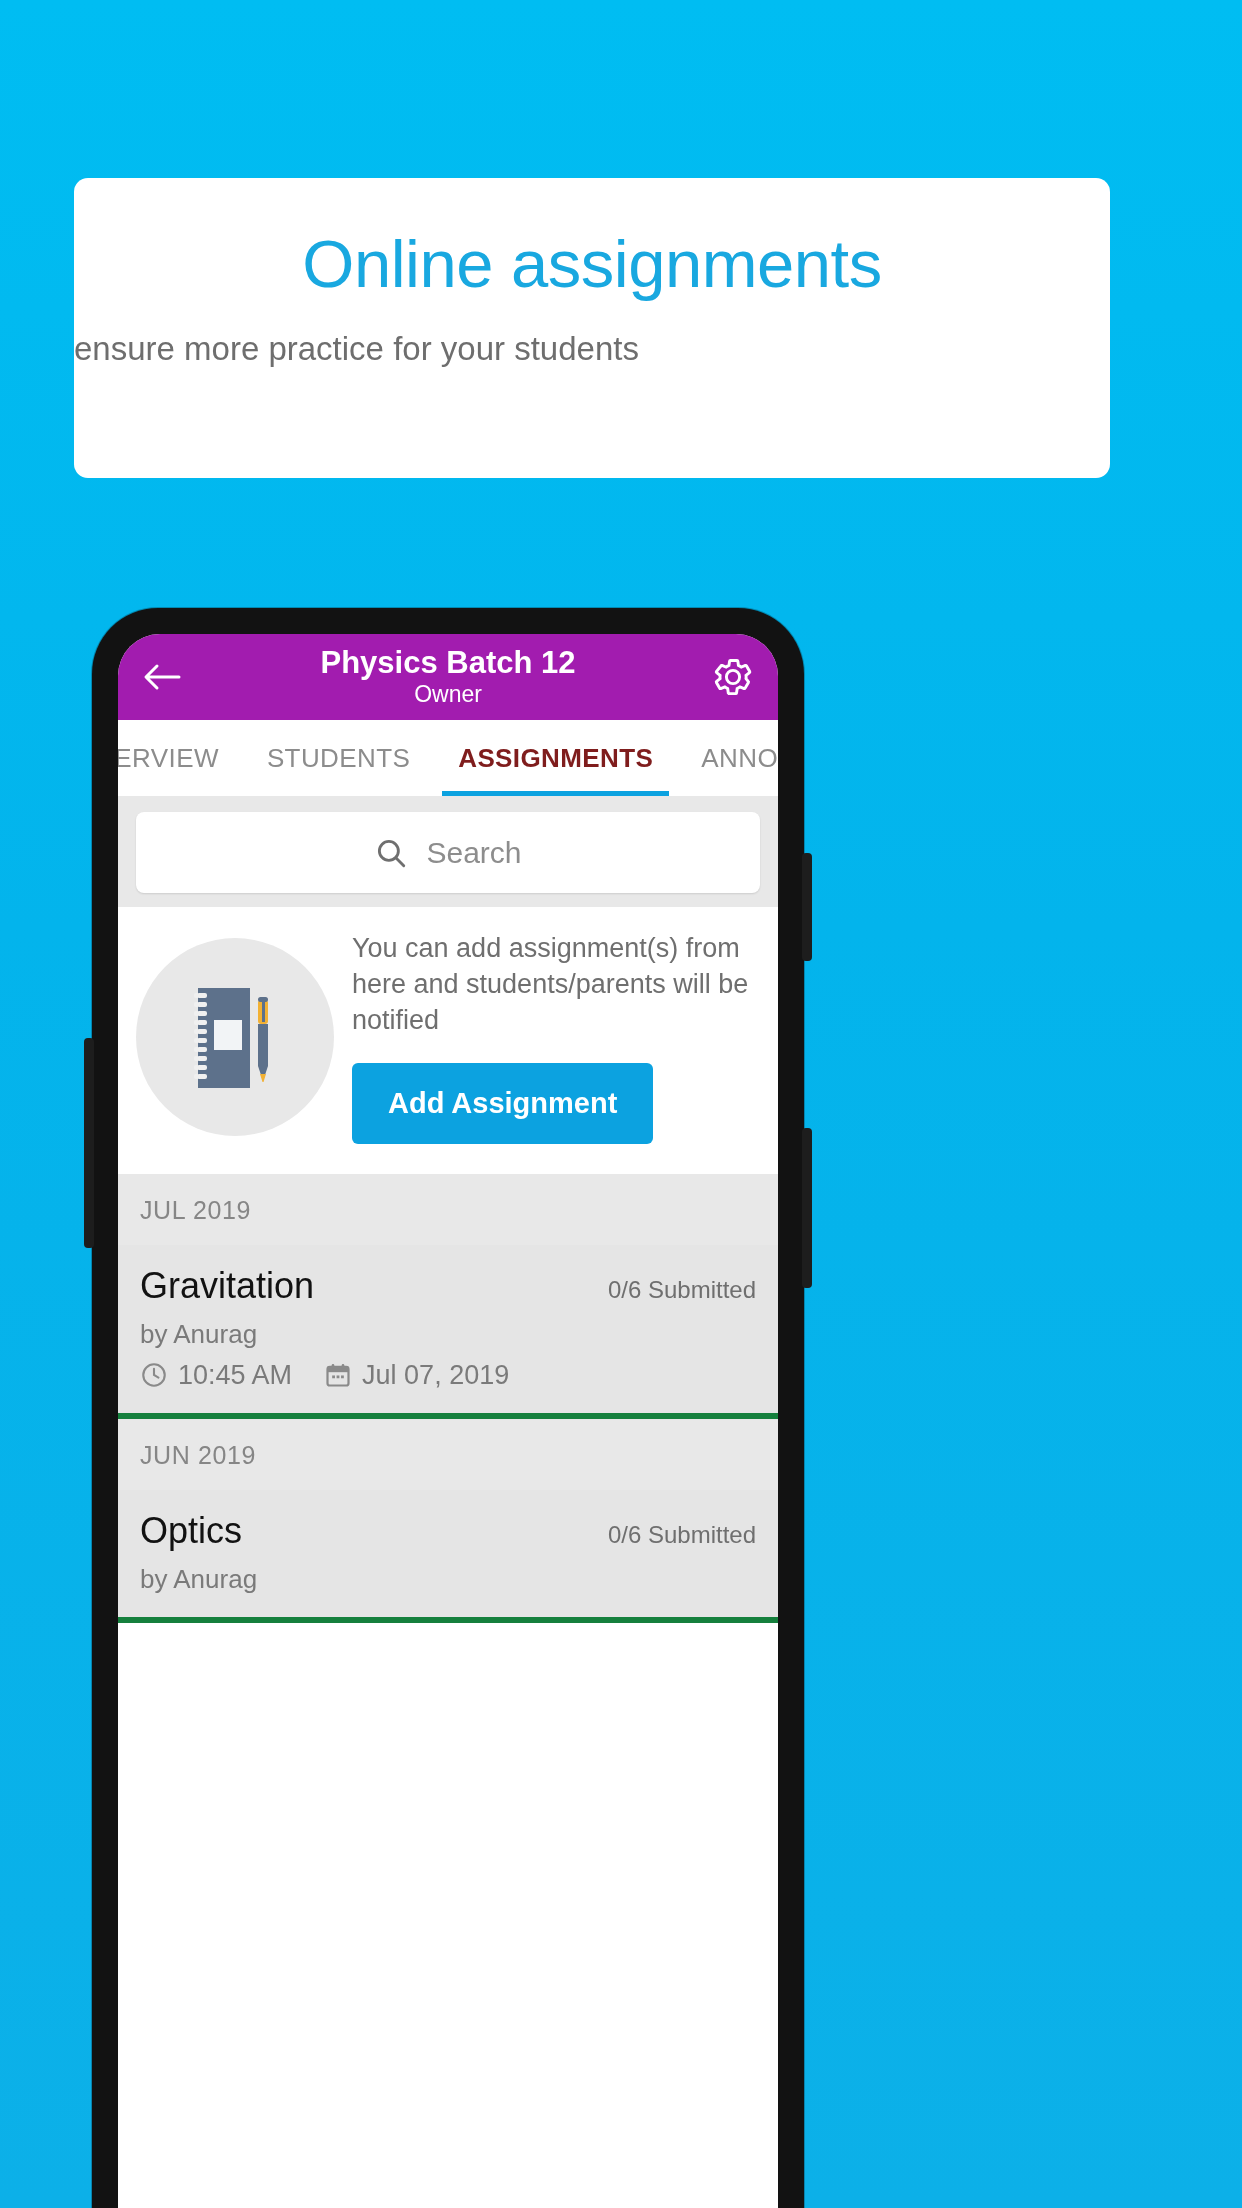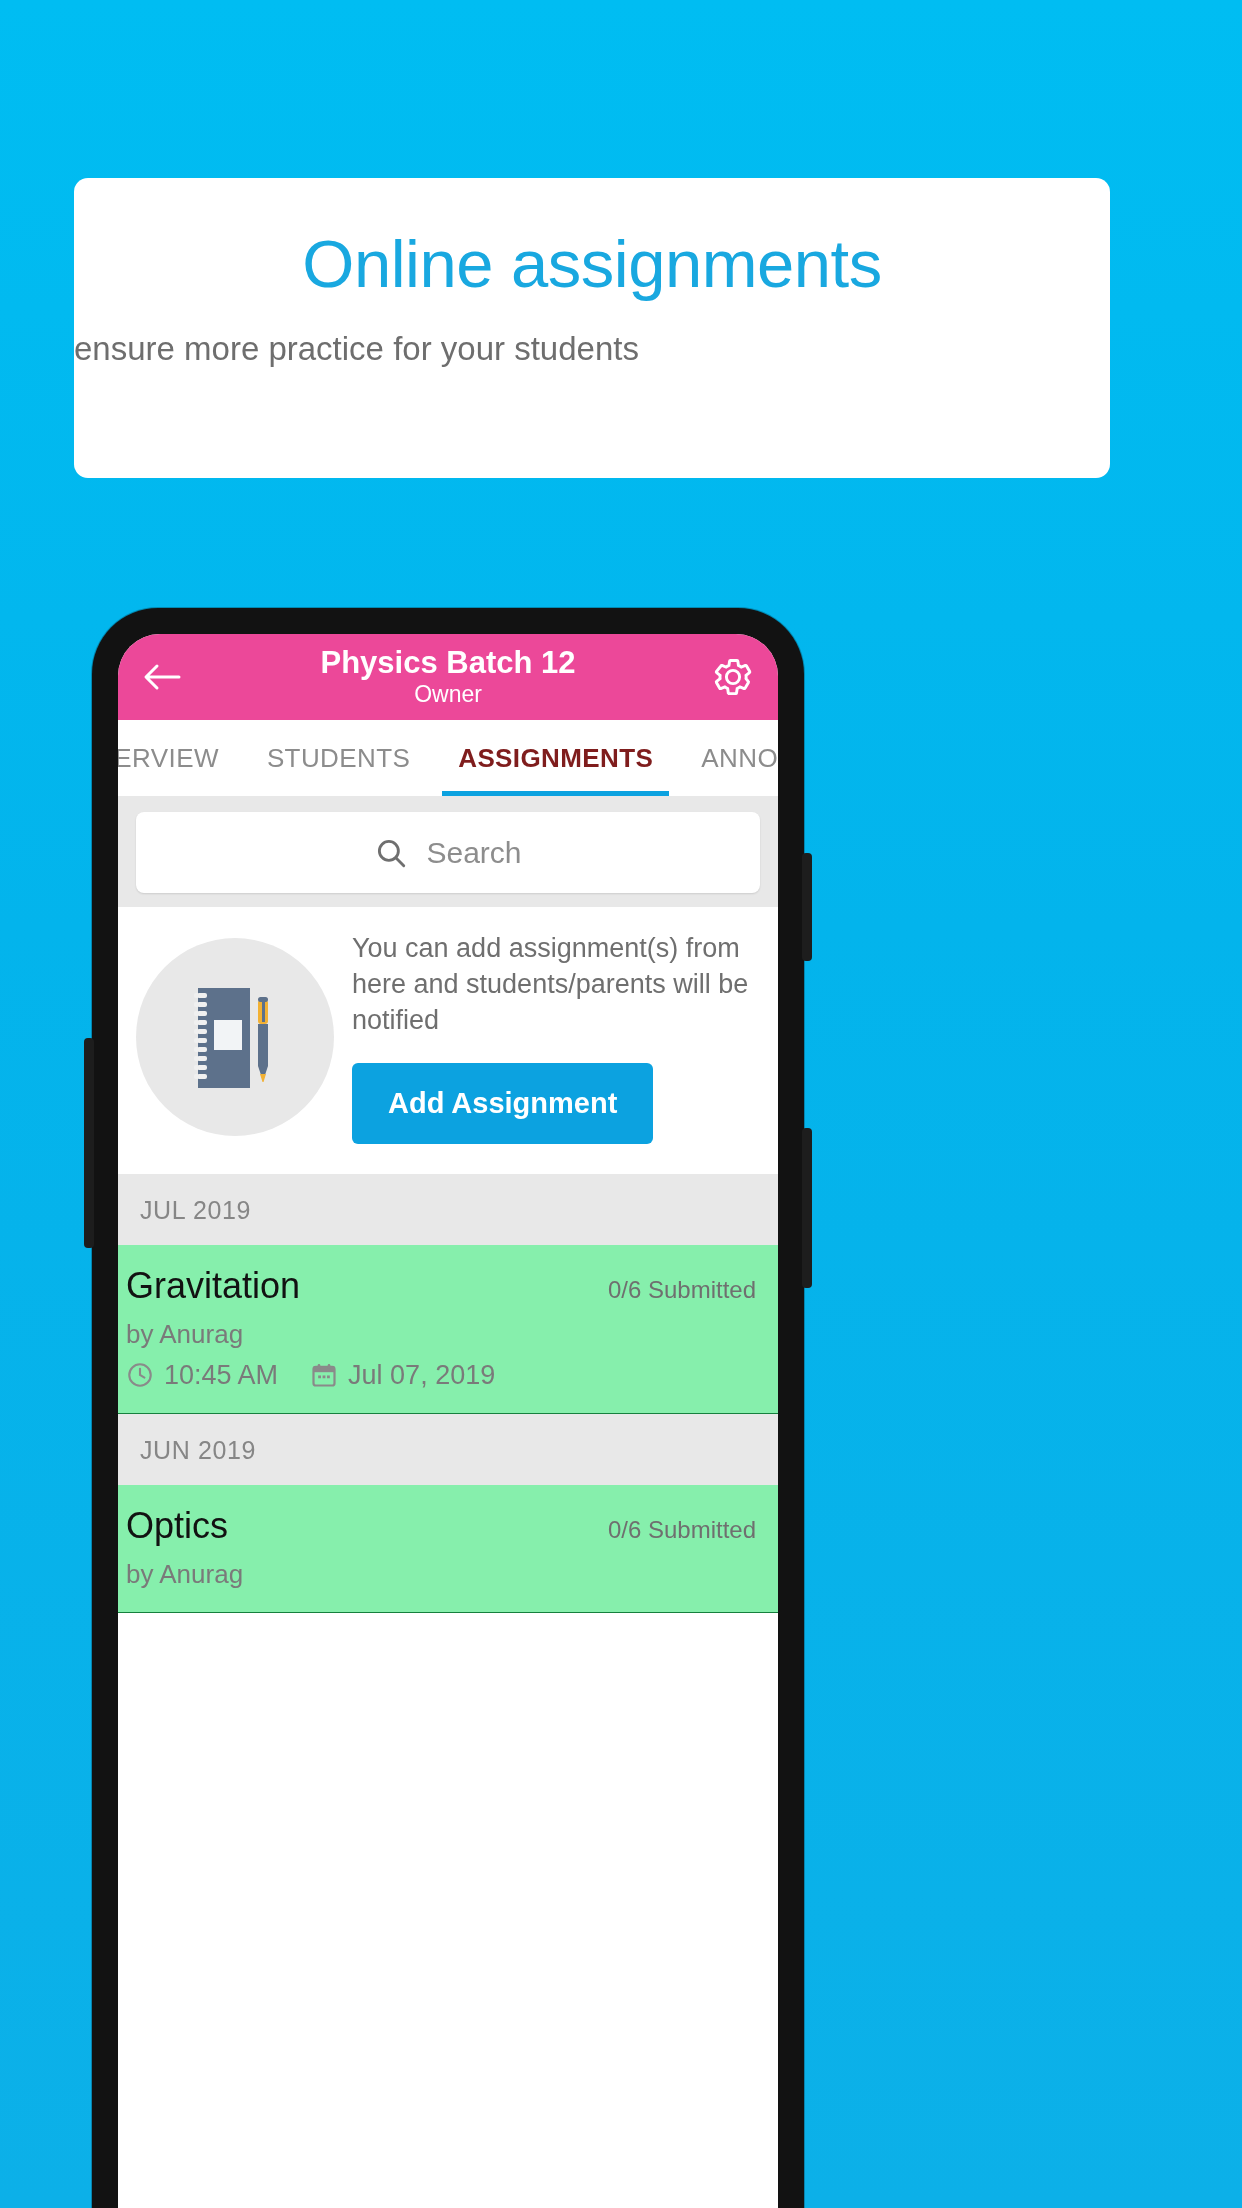--- a/index.html
+++ b/index.html
@@ -141,21 +141,21 @@
     top: 10px;
     width: 26px;
     height: 26px;
     border-radius: 50%;
     background: radial-gradient(circle at 35% 32%, #8a8a8a 0%, #3a3a3a 45%, #0a0a0a 100%);
     box-shadow: 0 0 0 3px #1a1a1a;
   }
 
   
   #app-bar {
-    background: #ec4899;
+    background: #a21caf;
     height: 86px;
     display: flex;
     align-items: center;
     padding: 0 22px;
     position: relative;
   }
   #back-icon { width: 44px; height: 44px; display:flex; align-items:center; justify-content:center; }
   #app-bar-titles {
     position: absolute;
     left: 0; right: 0;
@@ -263,23 +263,23 @@
 
   
   .month-header {
     background: #e8e8e8;
     color: #868686;
     font-size: 25px;
     letter-spacing: 0.6px;
     padding: 22px 22px 20px 22px;
   }
   .assignment-row {
-    background: #86efac;
-    padding: 20px 22px 22px 8px;
-    border-bottom: 1px solid #15803d;
+    background: #e5e5e5;
+    padding: 20px 22px 22px 22px;
+    border-bottom: 6px solid #15803d;
   }
   .assignment-top {
     display: flex;
     align-items: baseline;
   }
   .assignment-title {
     font-size: 36px;
     color: #121212;
     font-weight: 400;
   }

